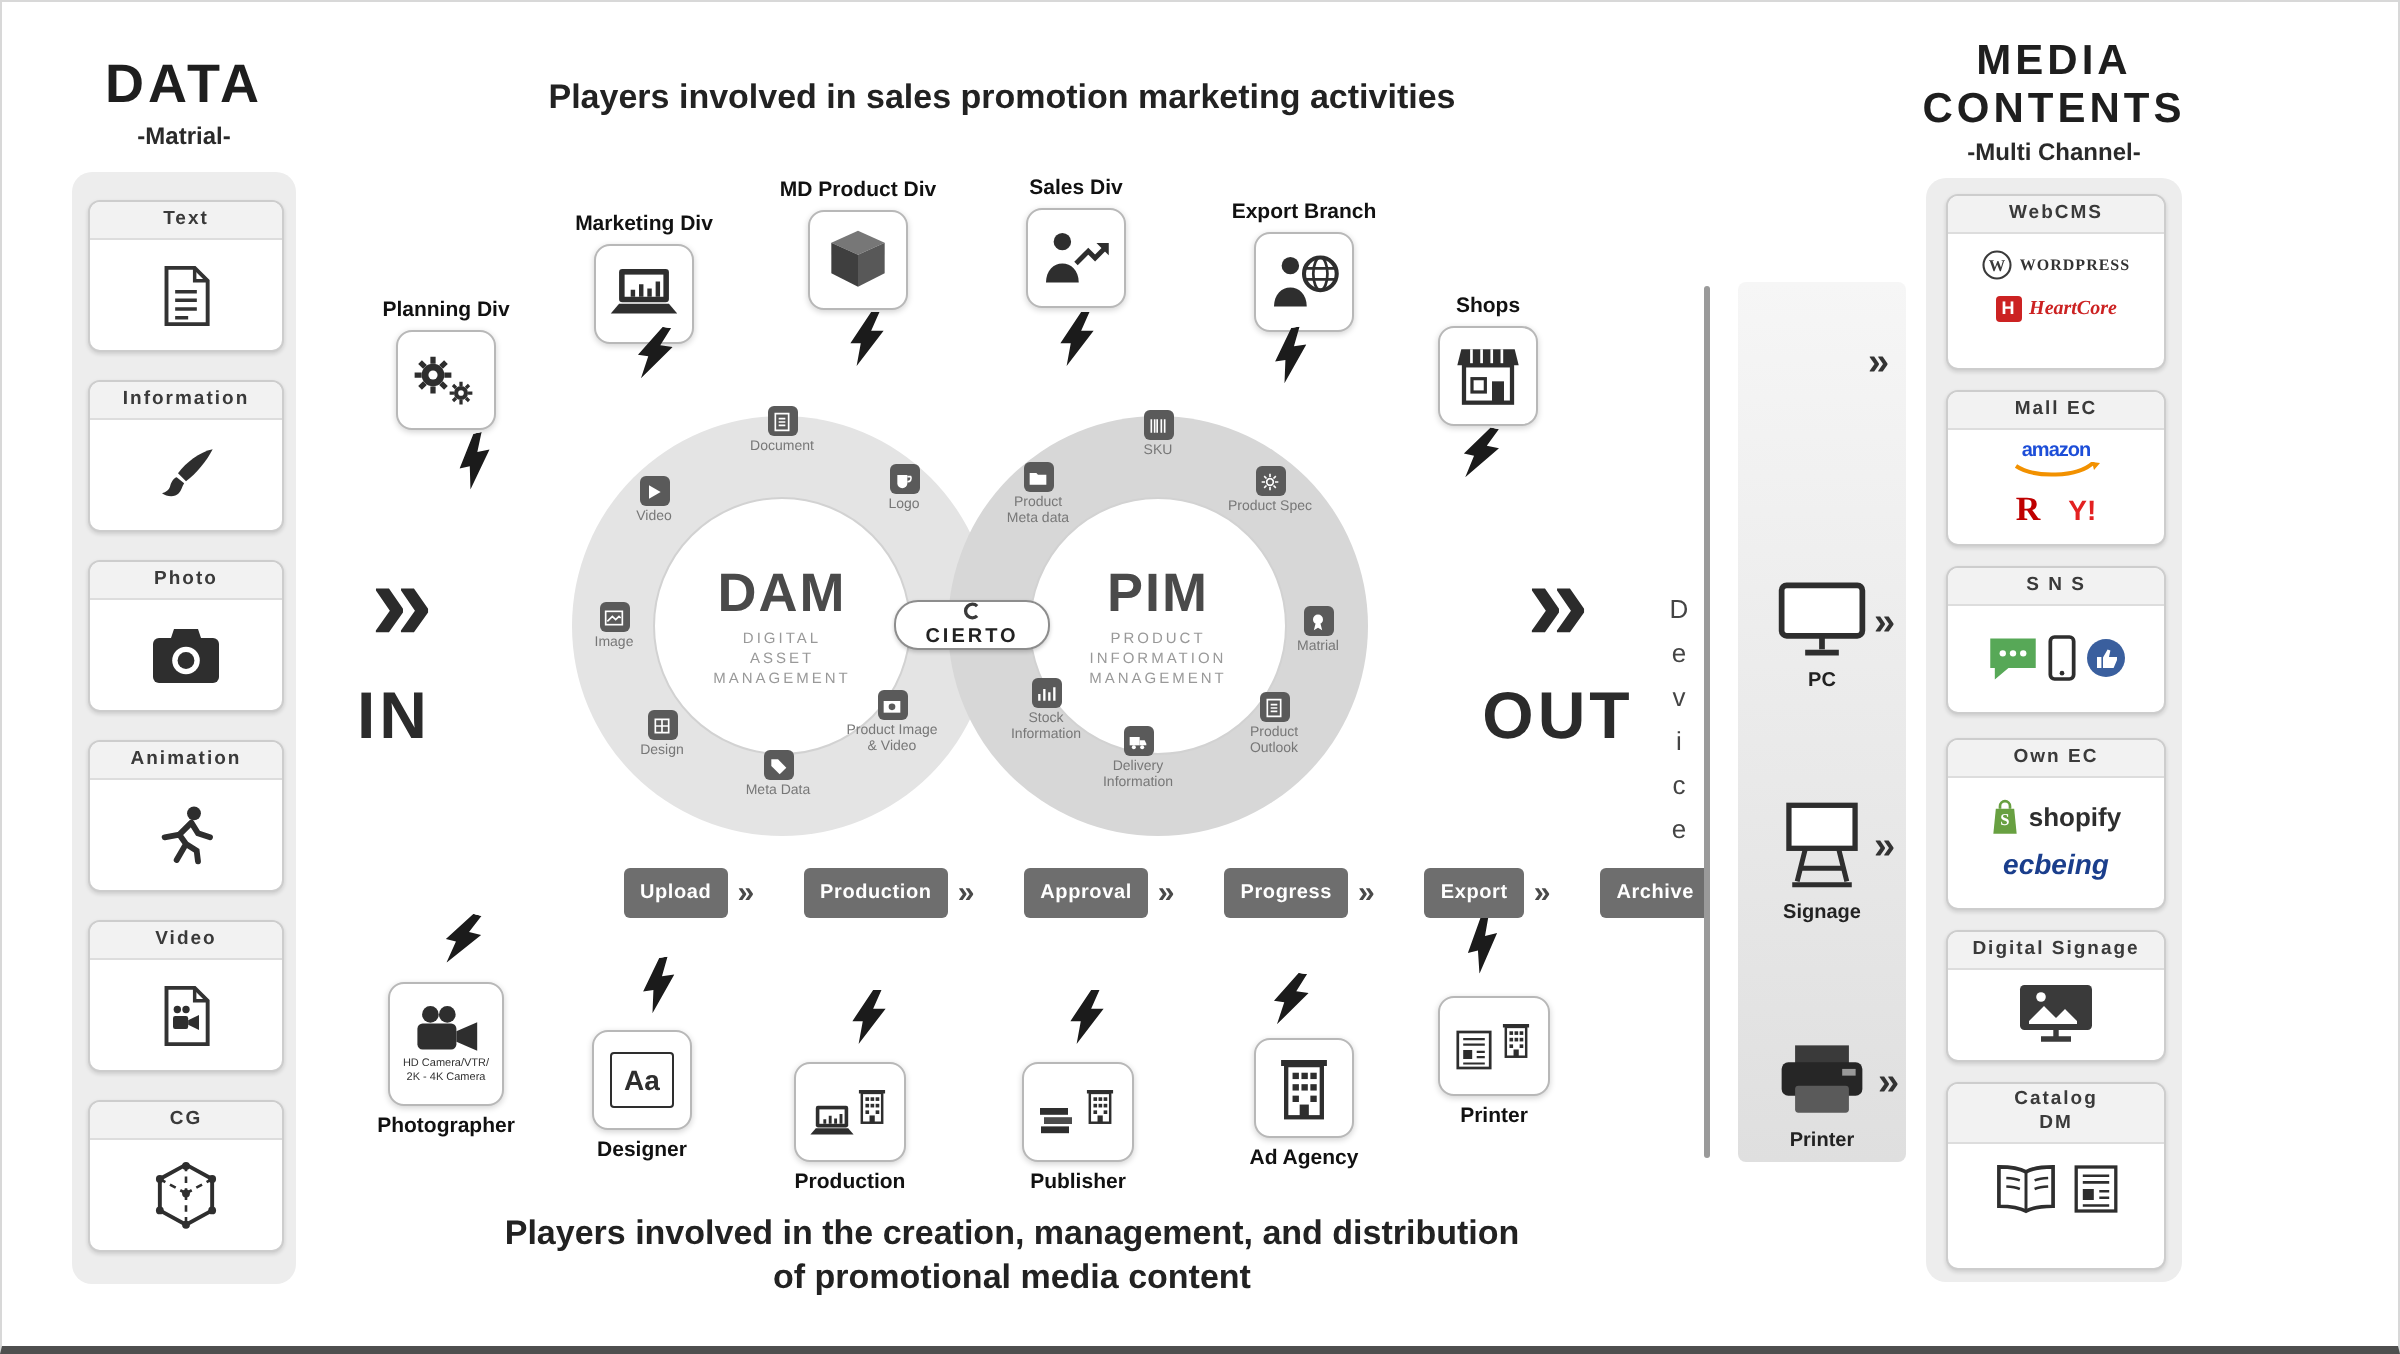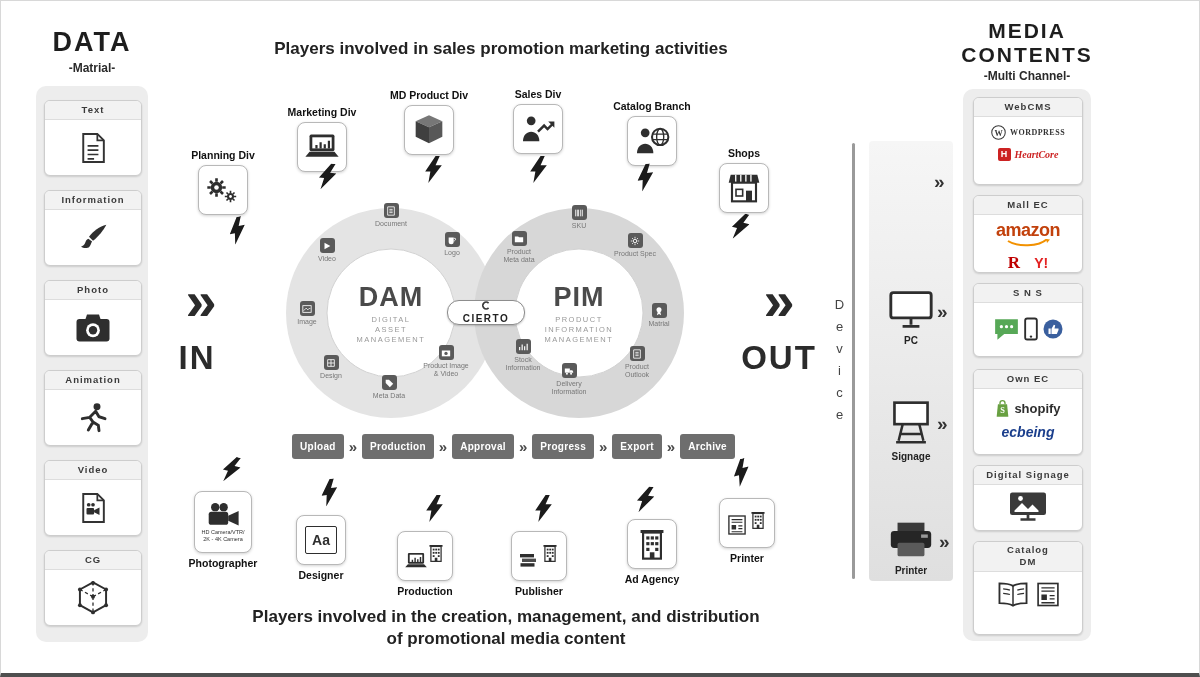--- a/index.html
+++ b/index.html
@@ -32,36 +32,36 @@
   .risq{width:15px;height:15px;border-radius:3px;background:#5a5a5a;margin:0 auto 2px;
         display:flex;align-items:center;justify-content:center;}
   .r-label{font-size:7px;color:#777;line-height:1.15;}
   .cierto{position:absolute;width:76px;height:23px;background:#fff;border:1px solid #8d8d8d;border-radius:12px;
           display:flex;align-items:center;justify-content:center;gap:3px;box-shadow:0 1px 2px rgba(0,0,0,.2);flex-direction:column;}
   .cierto span{font-size:10px;font-weight:bold;letter-spacing:1.5px;color:#222;}
   .gate-chev{position:absolute;font-size:56px;font-weight:bold;color:#2b2b2b;width:60px;text-align:center;line-height:1;}
   .gate-label{position:absolute;font-size:33px;font-weight:bold;color:#2b2b2b;letter-spacing:2px;text-align:center;}
   .wf{position:absolute;display:flex;align-items:center;gap:5px;}
   .wf-btn{background:#6e6e6e;color:#fff;font-size:10px;font-weight:bold;padding:7px 8px;border:none;border-radius:3px;
-          letter-spacing:.3px;font-family:"Liberation Sans",sans-serif;cursor:pointer;}
+          letter-spacing:.3px;font-family:"Liberation Sans",sans-serif;cursor:pointer;margin-left:20px;}
   .wf-chev{color:#4a4a4a;font-size:15px;font-weight:bold;}
   .bracket{position:absolute;width:3px;background:#9a9a9a;border-radius:2px;}
   .vlabel{position:absolute;writing-mode:vertical-rl;text-orientation:upright;letter-spacing:7px;
           font-size:13px;color:#444;}
   .dstrip{position:absolute;background:linear-gradient(to bottom,#f6f6f6,#dfdfdf);border-radius:4px;}
   .drow{position:absolute;width:84px;text-align:center;}
   .d-ic{display:flex;justify-content:center;align-items:flex-end;gap:2px;margin-bottom:6px;}
   .d-label{font-size:10px;font-weight:bold;color:#222;line-height:1.3;}
   .d-chev{position:absolute;font-size:19px;font-weight:bold;color:#333;}
   .brow{display:flex;align-items:center;justify-content:center;gap:4px;margin-top:8px;}
   .wp-t{font-family:"Liberation Serif",serif;font-weight:bold;font-size:8px;letter-spacing:.5px;text-transform:uppercase;color:#333;}
   .hc-m{display:inline-block;width:13px;height:13px;background:#c22;color:#fff;font-size:9px;font-weight:bold;
         text-align:center;line-height:13px;border-radius:2px;}
   .hc-t{font-family:Liberation Serif, serif;font-style:italic;font-weight:bold;font-size:10px;color:#c22;}
-  .amz-t{font-weight:bold;font-size:18px;color:#c2410c;letter-spacing:-.5px;line-height:1;}
+  .amz-t{font-weight:bold;font-size:10px;color:#1d4ed8;letter-spacing:-.5px;line-height:1;}
   .rak-t{font-family:"Liberation Serif",serif;font-weight:bold;font-size:17px;color:#bf0000;}
   .yj-t{font-weight:bold;font-size:14px;color:#e32222;margin-left:10px;}
   .shop-t{font-weight:bold;font-size:13px;color:#2e2e2e;}
   .ecb-t{font-style:italic;font-weight:bold;font-size:14px;color:#1a3e8c;}
   .aabox{width:30px;height:26px;border:1.6px solid #2e2e2e;border-radius:2px;display:flex;align-items:center;
          justify-content:center;font-size:14px;font-weight:bold;color:#2e2e2e;}
   .pic{display:block;}
 </style>
 </head>
 <body>
@@ -366,21 +366,21 @@
   </div>
   <div class="player" style="left:482px;top:87px">
     <div class="p-label">Sales Div</div>
     <div class="ibox">
         <svg class="pic" width="36" height="30">
           <use href="#s-personchart"></use>
         </svg>
       </div>
   </div>
   <div class="player" style="left:596px;top:99px">
-    <div class="p-label">Catalog Branch</div>
+    <div class="p-label">Export Branch</div>
     <div class="ibox">
         <svg class="pic" width="36" height="30">
           <use href="#s-personglobe"></use>
         </svg>
       </div>
   </div>
   <div class="player" style="left:688px;top:146px">
     <div class="p-label">Shops</div>
     <div class="ibox">
         <svg class="pic" width="32" height="30">

